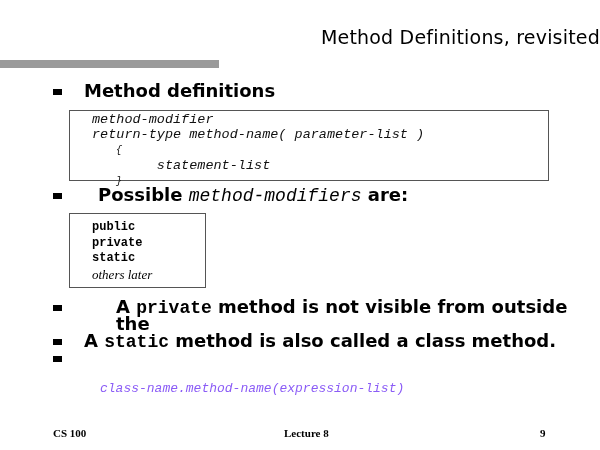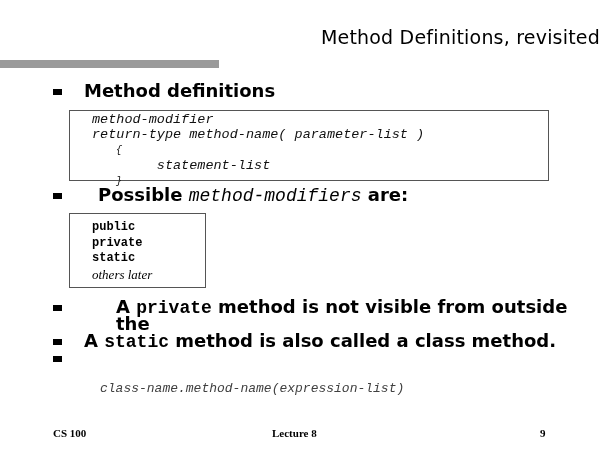--- a/index.html
+++ b/index.html
@@ -31,21 +31,21 @@
       padding: 1px 0 0 22px; white-space: pre; color: #111;
     }
     .modbox {
       position: absolute; left: 69px; top: 213px; width: 137px; height: 75px;
       border: 1px solid #555; box-sizing: border-box; padding: 6px 0 0 22px;
       font-family: "Liberation Mono", monospace; font-weight: bold; font-size: 12px; line-height: 15.5px;
     }
     .modbox .later { font-family: "Liberation Serif", serif; font-style: italic; font-weight: normal; font-size: 13px; }
     .example {
       position: absolute; left: 100px; top: 381px;
-      font-family: "Liberation Mono", monospace; font-style: italic; font-size: 13px; color: #404040;
+      font-family: "Liberation Mono", monospace; font-style: italic; font-size: 13px; color: #8b5cf6;
     }
     .footer {
       position: absolute; top: 427px; font-family: "Liberation Serif", serif; font-weight: bold; font-size: 11px;
     }
   </style>
 </head>
 <body>
 
 <div>
   <div class="title">Method Definitions, revisited</div>
@@ -83,15 +83,15 @@
   </div>
 
   <div class="bullet" style="left:53px; top:356px;"></div>
   <div class="btext" style="left:84px; top:350px;">
     <br>
   </div>
 
   <div class="example">class-name.method-name(expression-list)</div>
 
   <div class="footer" style="left:53px;">CS 100</div>
-  <div class="footer" style="left:272px;">Lecture 8</div>
+  <div class="footer" style="left:284px;">Lecture 8</div>
   <div class="footer" style="left:540px;">9</div>
 </div>
 
 </body></html>

